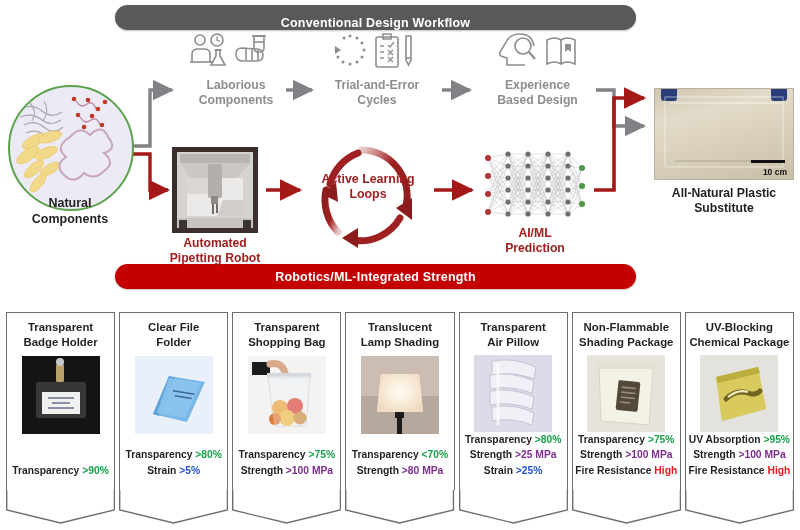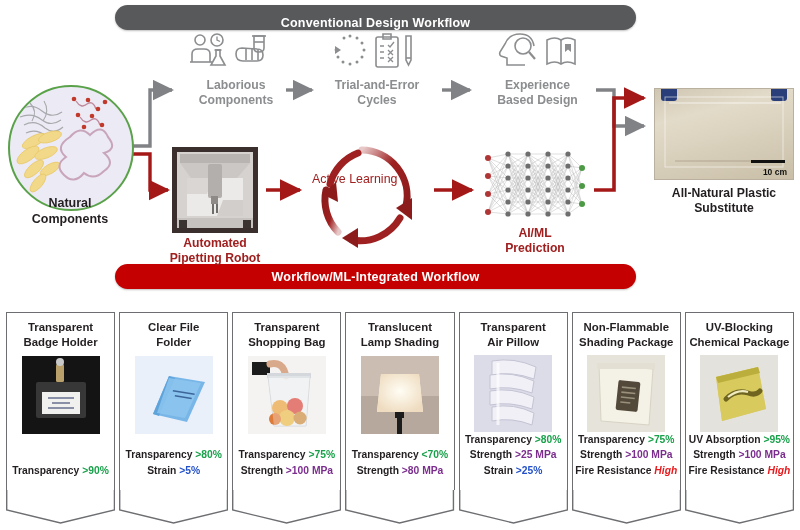--- a/index.html
+++ b/index.html
@@ -62,21 +62,21 @@
     background:#cfcbc8;
     border:5px solid #3a2f2c;
     box-sizing:border-box;
     overflow:hidden;
   }
 
   
   #loop-wrap{position:absolute;left:312px;top:140px;width:112px;height:112px;}
   #loop-label{
     position:absolute;left:312px;top:172px;width:112px;
-    font-size:12.4px;font-weight:normal;color:#a02020;line-height:1.22;
+    text-align:center;font-size:12.4px;font-weight:bold;color:#a02020;line-height:1.22;
   }
 
   
   #nn-wrap{position:absolute;left:482px;top:148px;width:106px;height:76px;}
   #nn-label{position:absolute;left:478px;top:226px;width:114px;}
 
   
   #plastic-photo{
     position:absolute;left:654px;top:88px;width:140px;height:92px;
     background:linear-gradient(165deg,#cfc6b2 0%,#e3dbc9 28%,#d8cfbb 60%,#c9bfa8 100%);
@@ -128,42 +128,42 @@
   }
   .specs{
     margin-top:auto;margin-bottom:12px;width:100%;
     text-align:center;font-size:10.3px;line-height:1.5;font-weight:bold;
     color:#231f20;
   }
   .specs div{white-space:nowrap;}
   .v-green{color:#18a14a;}
   .v-purple{color:#7b2d8e;}
   .v-blue{color:#2351c9;}
-  .v-red{color:#e8191c;font-style:italic;}
+  .v-red{color:#e8191c;}
 
   
   .t-badge{background:#151515;}
   .t-folder{background:linear-gradient(150deg,#e9eef8 0%,#dfe8f7 40%,#eef2fa 100%);}
   .t-bag{background:linear-gradient(180deg,#f2f2f3 0%,#e8e6e4 100%);}
   .t-lamp{background:linear-gradient(180deg,#cdbfb4 0%,#b8a99d 100%);}
   .t-pillow{background:linear-gradient(160deg,#dfe0ec 0%,#cfd0e0 100%);}
   .t-battery{background:linear-gradient(160deg,#e9e6dd 0%,#dcd8cc 100%);}
   .t-uv{background:linear-gradient(160deg,#e7e5e0 0%,#d9d7d1 100%);}
 </style>
 </head>
 <body>
 
 <div class="fig">
 
   <div class="banner" id="banner-top">
     <span>Conventional Design Workflow</span>
   </div>
 
   <div class="banner" id="banner-bottom">
-    <span>Workflow/ML-Integrated Workflow</span>
+    <span>Robotics/ML-Integrated Strength</span>
   </div>
 
   <svg style="position:absolute;left:0;top:0;width:800px;height:300px;">
     <defs>
       <marker id="ahGray" markerWidth="7" markerHeight="7" refX="5.6" refY="3" orient="auto" markerUnits="strokeWidth">
         <path d="M0,0 L6.2,3 L0,6 z" fill="#808285"></path>
       </marker>
       <marker id="ahRed" markerWidth="7" markerHeight="7" refX="5.6" refY="3" orient="auto" markerUnits="strokeWidth">
         <path d="M0,0 L6.2,3 L0,6 z" fill="#a51818"></path>
       </marker>
@@ -356,20 +356,21 @@
       <path d="M88,78 A46,46 0 0 1 40,100" stroke="#9e2020" stroke-width="7" stroke-linecap="round"></path>
       <polygon points="46,108 46,88 30,98" fill="#8c1c1c"></polygon>
 
       <path d="M26,92 A46,46 0 0 1 14,50" stroke="url(#lgB)" stroke-width="7" stroke-linecap="round"></path>
       <path d="M18,44 A46,46 0 0 1 46,13" stroke="#9e2020" stroke-width="7" stroke-linecap="round"></path>
       <polygon points="10,54 24,42 26,62" fill="#8c1c1c"></polygon>
     </svg>
   </div>
   <div id="loop-label">
     <div>Active Learning</div>
+    <div>Loops</div>
   </div>
 
   <div id="nn-wrap">
     <svg width="106" height="76" viewBox="0 0 106 76">
       <g stroke="#a9a9a9" stroke-width="0.45" opacity="0.85" fill="none">
 
         <g>
           <path d="M6,10 L26,6 M6,10 L26,18 M6,10 L26,30 M6,10 L26,42 M6,10 L26,54 M6,10 L26,66"></path>
           <path d="M6,28 L26,6 M6,28 L26,18 M6,28 L26,30 M6,28 L26,42 M6,28 L26,54 M6,28 L26,66"></path>
           <path d="M6,46 L26,6 M6,46 L26,18 M6,46 L26,30 M6,46 L26,42 M6,46 L26,54 M6,46 L26,66"></path>

